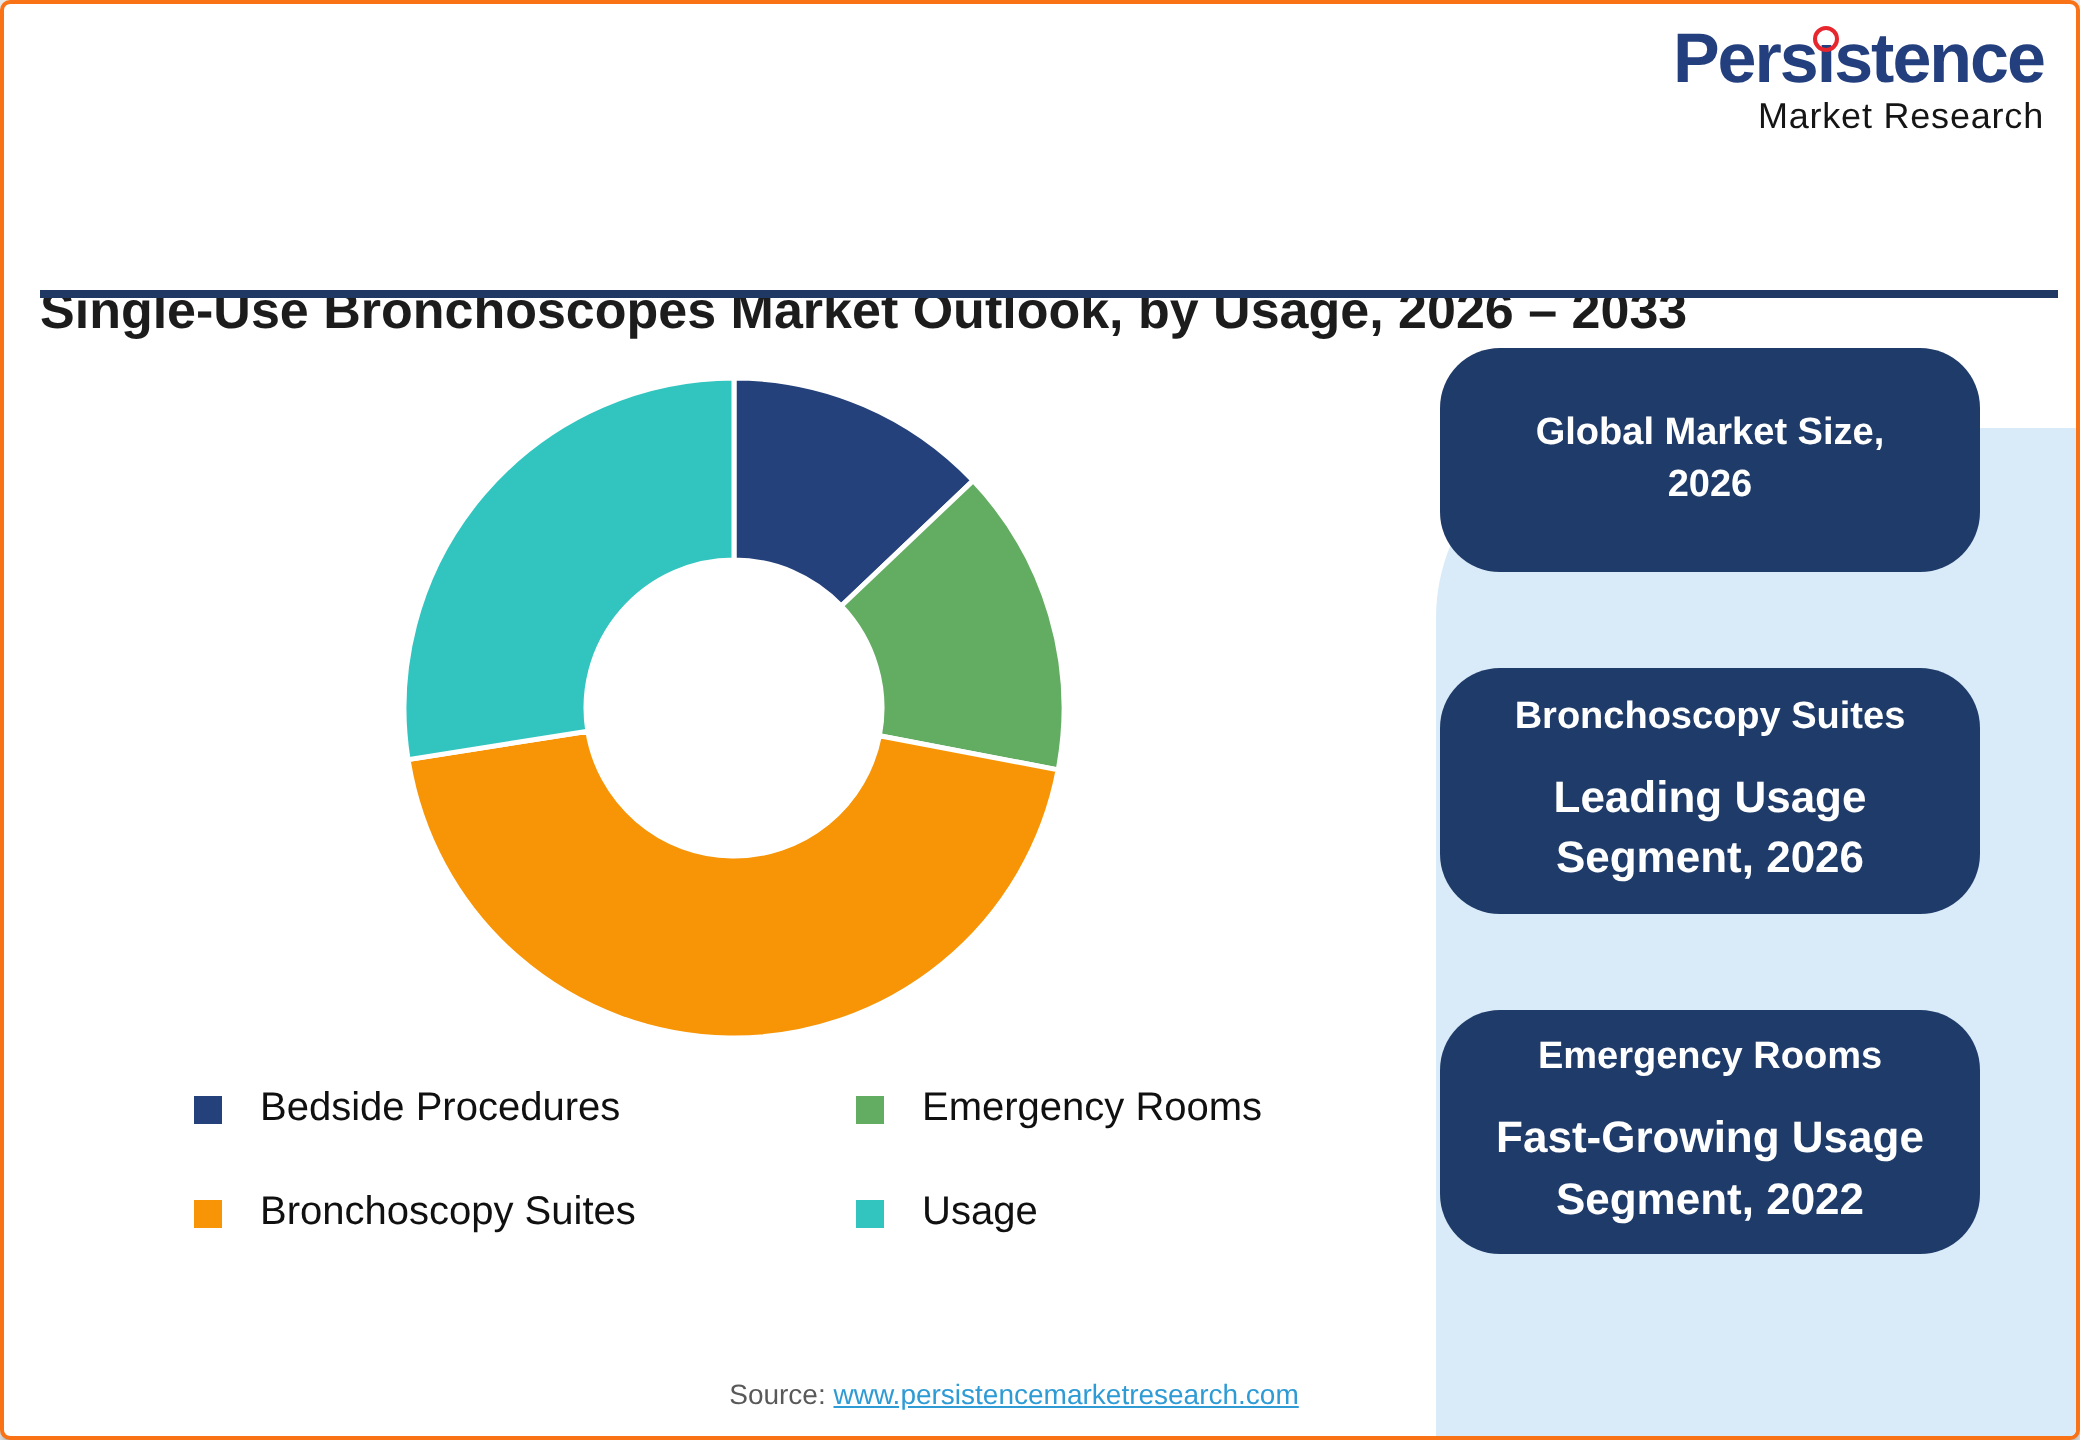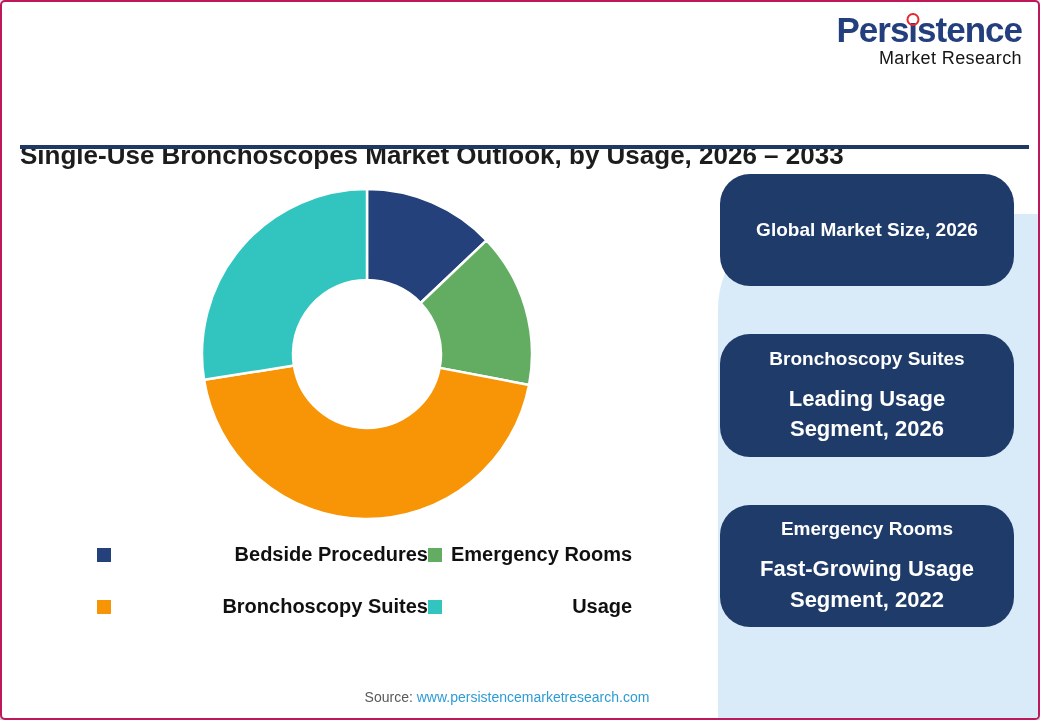--- a/index.html
+++ b/index.html
@@ -1,54 +1,54 @@
 <!DOCTYPE html>
 <html><head>
 <meta charset="utf-8">
 <style>
   html,body{margin:0;padding:0;background:#e9e9e9;}
   *{box-sizing:border-box;font-family:"Liberation Sans", sans-serif;}
   .page{
     position:relative;width:1040px;height:720px;background:#ffffff;
-    border:2px solid #be185d;border-radius:5px;overflow:hidden;
+    border:2px solid #f97316;border-radius:5px;overflow:hidden;
     box-shadow:0 4px 6px -2px rgba(0,0,0,.4);
   }
   
   .logo{position:absolute;top:10px;right:16px;text-align:right;line-height:1;}
   .logo-line1{font-size:35px;font-weight:700;color:#243f7e;letter-spacing:-1px;white-space:nowrap;}
   .logo-i{position:relative;display:inline-block;}
   .logo-i::before{content:"";position:absolute;left:50%;transform:translateX(-50%);top:0px;width:10px;height:10px;background:#fff;border-radius:50%;}
   .logo-i::after{content:"";position:absolute;left:50%;transform:translateX(-50%);top:1px;width:9px;height:9px;border:2.5px solid #e8262d;border-radius:50%;}
   .logo-line2{font-size:18px;font-weight:400;color:#151515;margin-top:2px;letter-spacing:.4px;}
   
   .title{position:absolute;left:18px;top:106px;width:980px;font-size:26px;font-weight:700;color:#1c1c1c;white-space:nowrap;margin-top:32px;}
   .title-underline{position:absolute;left:18px;top:143px;width:1009px;height:4px;background:#1f3864;}
   
   .donut-svg{position:absolute;left:195px;top:182px;}
   
   .legend{position:absolute;left:95px;top:541px;display:grid;grid-template-columns:331px auto;row-gap:29px;}
-  .legend-item{display:flex;align-items:center;gap:9px;font-size:20px;font-weight:700;color:#101010;white-space:nowrap;justify-content:space-between;}
+  .legend-item{display:flex;align-items:center;gap:19px;font-size:20px;font-weight:400;color:#101010;white-space:nowrap;}
   .legend-swatch{width:14px;height:14px;flex:0 0 14px;margin-top:1px;}
   
   .side-panel{position:absolute;left:716px;top:212px;right:0;bottom:0;border-radius:95px 0 0 0;}
   .info-box{
-    position:absolute;left:718px;width:294px;border-radius:30px;color:#ffffff;
+    position:absolute;left:718px;width:270px;border-radius:30px;color:#ffffff;
     display:flex;flex-direction:column;align-items:center;justify-content:center;
     text-align:center;z-index:2;padding:0 28px;
   }
   .box-1{top:172px;height:112px;}
   .box-2{top:332px;height:123px;}
   .box-3{top:503px;height:122px;}
   .box-line1{font-size:19px;font-weight:700;line-height:1.35;}
   .box-line2{font-size:22px;font-weight:700;line-height:1.4;margin-top:12px;}
   .box-1 .box-line2{font-size:29px;line-height:1.25;margin-top:4px;}
   
   .footer{position:absolute;top:687px;left:505px;transform:translateX(-50%);font-size:14px;white-space:nowrap;}
   .source-label{color:#595959;}
-  .source-link{color:#2e9bd5;cursor:pointer;}
+  .source-link{color:#2e9bd5;text-decoration:underline;cursor:pointer;}
 </style>
 </head>
 <body>
 
 <div class="page">
 
   <div class="logo">
     <div class="logo-line1"><span>Pers</span><span class="logo-i">i</span><span>stence</span></div>
     <div class="logo-line2">Market Research</div>
   </div>

